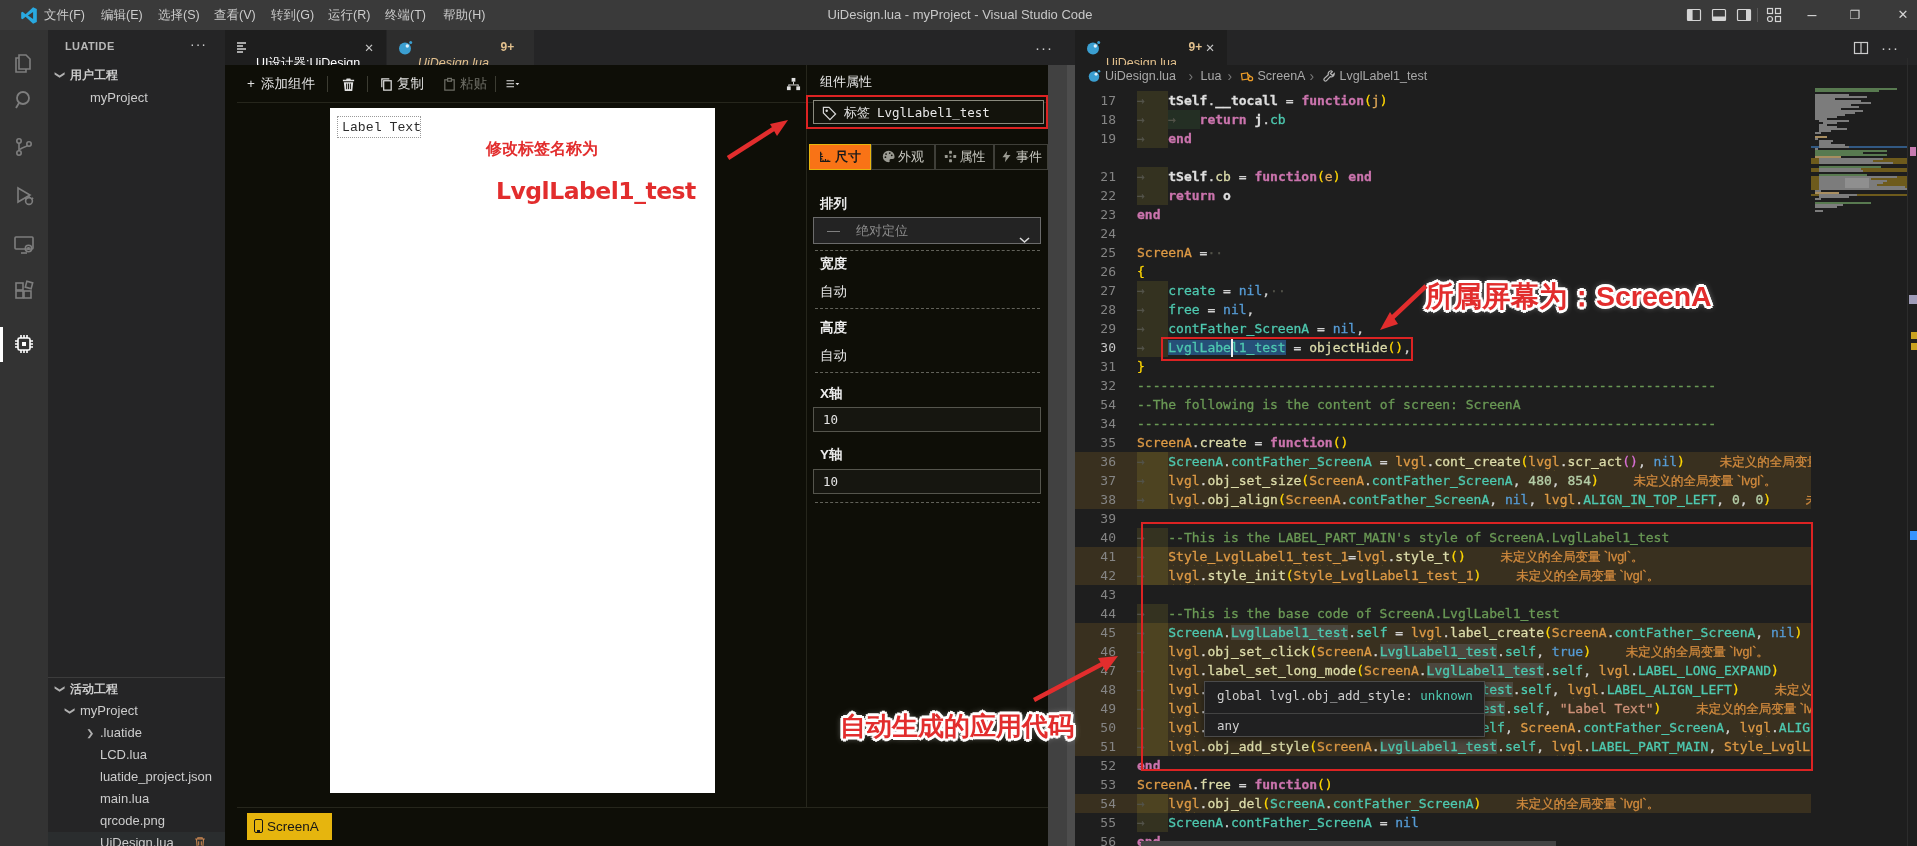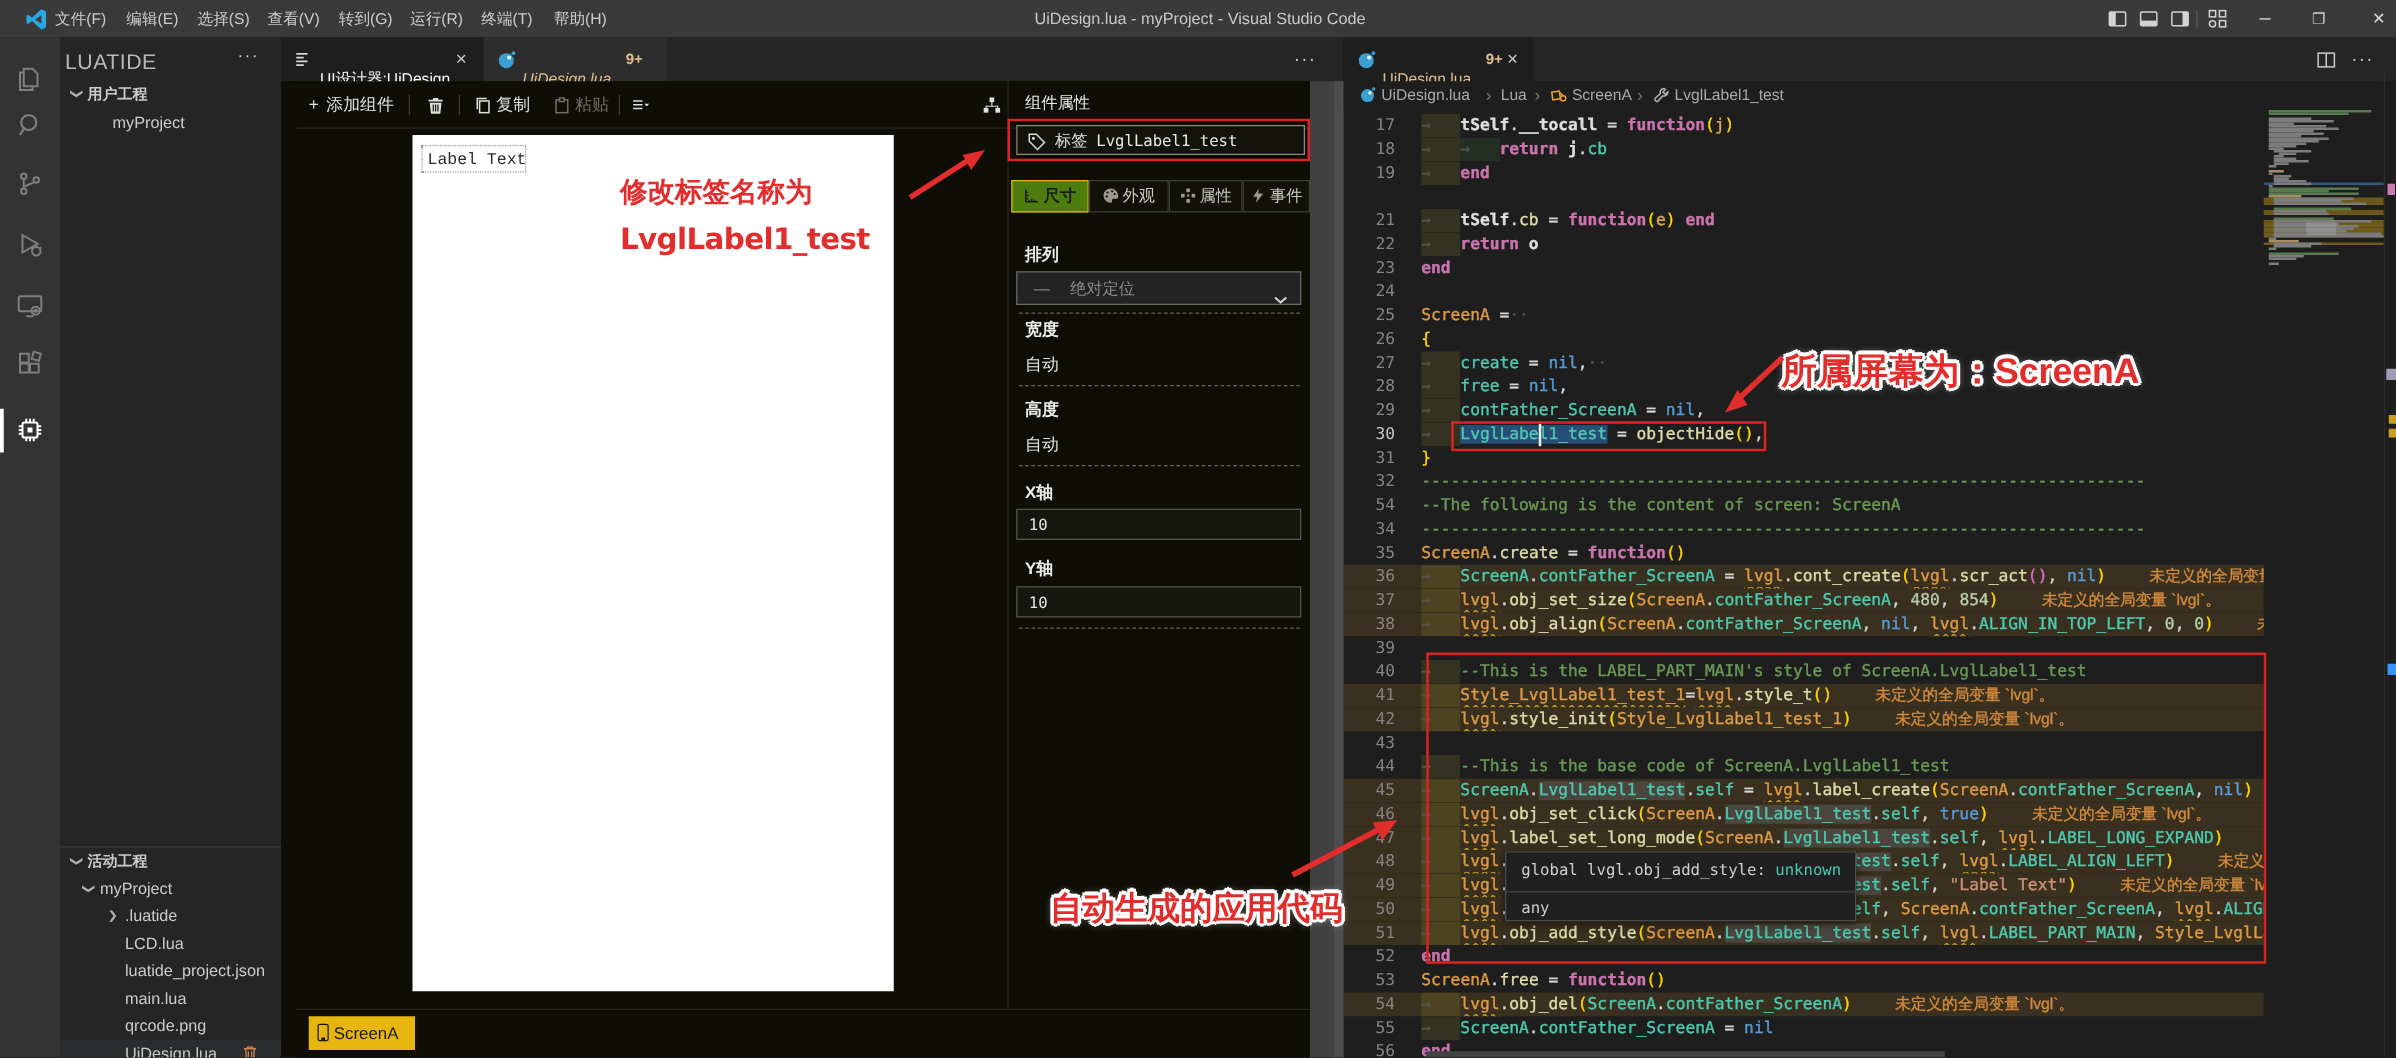--- a/index.html
+++ b/index.html
@@ -19,21 +19,21 @@
 
   
   #activitybar { left:0; top:30px; width:48px; height:816px; background:#333333; }
   .act-icon { position:absolute; left:12px; width:24px; height:24px; color:#7e7e7e; }
   .act-icon svg { width:24px; height:24px; display:block; }
   .act-icon.active { color:#ffffff; }
   .act-indicator { position:absolute; left:0; width:2.5px; height:35px; background:#ffffff; }
 
   
   #sidebar { left:48px; top:30px; width:177px; height:816px; background:#252526; }
-  #sidebar-header { position:absolute; left:4px; top:10px; color:#b8b8b8; font-size:17px; letter-spacing:.4px; }
+  #sidebar-header { position:absolute; left:17px; top:10px; color:#b8b8b8; font-size:11px; letter-spacing:.4px;font-weight:bold; }
   #sidebar-more { position:absolute; left:142px; top:6px; color:#cccccc; font-size:14px; letter-spacing:1px;}
   .tree-row { position:absolute; left:0; width:177px; height:22px; line-height:22px; color:#cccccc; font-size:13px; white-space:nowrap; }
   .tree-row .chev { position:absolute; font-size:10px; color:#b0b0b0; top:0px; transform:scaleY(.9); }
   .tree-row .lbl { position:absolute; top:0; }
   .tree-row.bold .lbl { font-weight:bold; font-size:12px; }
   .tree-row.sel { background:#2a2d2e; }
   .trash-btn { position:absolute; right:18px; top:3px; width:14px; height:16px; color:#cd8851; }
   .trash-btn svg{width:14px;height:15px;}
   #sect2-border { position:absolute; left:48px; top:677px; width:177px; height:1px; background:#3c3c3c; }
 
@@ -63,21 +63,21 @@
   #screen-tab .ph:after{content:""; position:absolute; left:2px; bottom:0.5px; width:3px; height:1.5px; background:#171717;}
 
   
   #props { position:absolute; left:581px; top:0; width:192px; height:742px; border-left:1px solid #26261c; }
   #props-title { position:absolute; left:13px; top:8px; color:#e8e8e8; font-size:13px; }
   #tag-field { position:absolute; left:6px; top:35px; width:231px; height:24px; border:1px solid #8a8a7e; background:#13130c; }
   #tag-field .ticon { position:absolute; left:8px; top:5px; }
   #tag-field .tname { position:absolute; left:30px; top:3px; font-size:13px; color:#e3e3e3; }
   #tag-field .tval { position:absolute; left:63px; top:3.5px; font-family:"DejaVu Sans Mono", monospace; font-size:12.5px; color:#e8e8e8; }
   .ptab { position:absolute; top:79px; height:26px; border:1px solid #3f3f39; color:#c9c9c2; font-size:13px; line-height:24px; text-align:center; background:#11110a;}
-  .ptab.active { background:#4d7c0f; color:#1a1a1a; border-color:#e7b50e; font-weight:bold; }
+  .ptab.active { background:#f97316; color:#1a1a1a; border-color:#e7b50e; font-weight:bold; }
   .ptab svg { width:13px; height:13px; vertical-align:-2px; margin-right:3px; }
   .pl { position:absolute; left:13px; color:#ececec; font-size:13.5px; font-weight:bold; }
   .pv { position:absolute; left:13px; color:#e6e6e6; font-size:13.5px; }
   .psep { position:absolute; left:8px; width:225px; border-top:1px dashed #62625a; }
   .pselect { position:absolute; left:6px; width:228px; height:27px; background:#232323; border:1.5px solid #6b6b6b; color:#8b8b8b; font-size:13px; line-height:25px; }
   .pselect .dash { position:absolute; left:13px; top:0; }
   .pselect .stext { position:absolute; left:42px; top:0; }
   .pselect .chev { position:absolute; right:10px; top:9px; }
   .pinput { position:absolute; left:6px; width:228px; height:25px; background:#161610; border:1px solid #55554d; color:#e4e4e4;
     font-family:"DejaVu Sans Mono", monospace; font-size:12.5px; line-height:23px; padding-left:9px; }
@@ -699,21 +699,21 @@
       <div class="rmark" style="left: 3px; top: 285px; width: 6px; height: 7px; background: rgb(200, 160, 32);"></div>
       <div class="rmark" style="left: 2px; top: 473px; width: 7px; height: 9px; background: rgb(55, 148, 255);"></div>
     </div>
   <div id="hscroll" class="abs"></div>
   <div id="caret" class="abs"></div>
 
   <div class="redbox" style="left:806px;top:95px;width:242px;height:34px;"></div>
   <div class="redbox" style="left:1161px;top:337px;width:252px;height:24px;border-width:2px;"></div>
   <div class="redbox" style="left:1141px;top:522px;width:672px;height:249px;"></div>
 
-  <div class="ann" style="left:496px;top:139px;font-size:22px;">修改标签名称为</div>
+  <div class="ann" style="left:486px;top:139px;font-size:16px;">修改标签名称为</div>
   <div class="ann" style="left:496px;top:177px;font-size:23.5px;letter-spacing:-0.5px;font-family:'DejaVu Sans',sans-serif;">LvglLabel1_test</div>
   <div class="ann" style="left:1425px;top:278px;font-size:28.5px;">所属屏幕为：ScreenA</div>
   <div class="ann" style="left:840px;top:709px;font-size:26px;">自动生成的应用代码</div>
 
   <svg class="ann-arrow" style="left:720px;top:112px;" width="80" height="60">
     <line x1="8" y1="46" x2="58" y2="14" stroke="#e22d2d" stroke-width="4.5"></line>
     <polygon points="68,8 50,12 57,24" fill="#e22d2d"></polygon>
   </svg>
   <svg class="ann-arrow" style="left:1370px;top:278px;" width="70" height="60">
     <line x1="56" y1="8" x2="22" y2="40" stroke="#e22d2d" stroke-width="4.5"></line>

